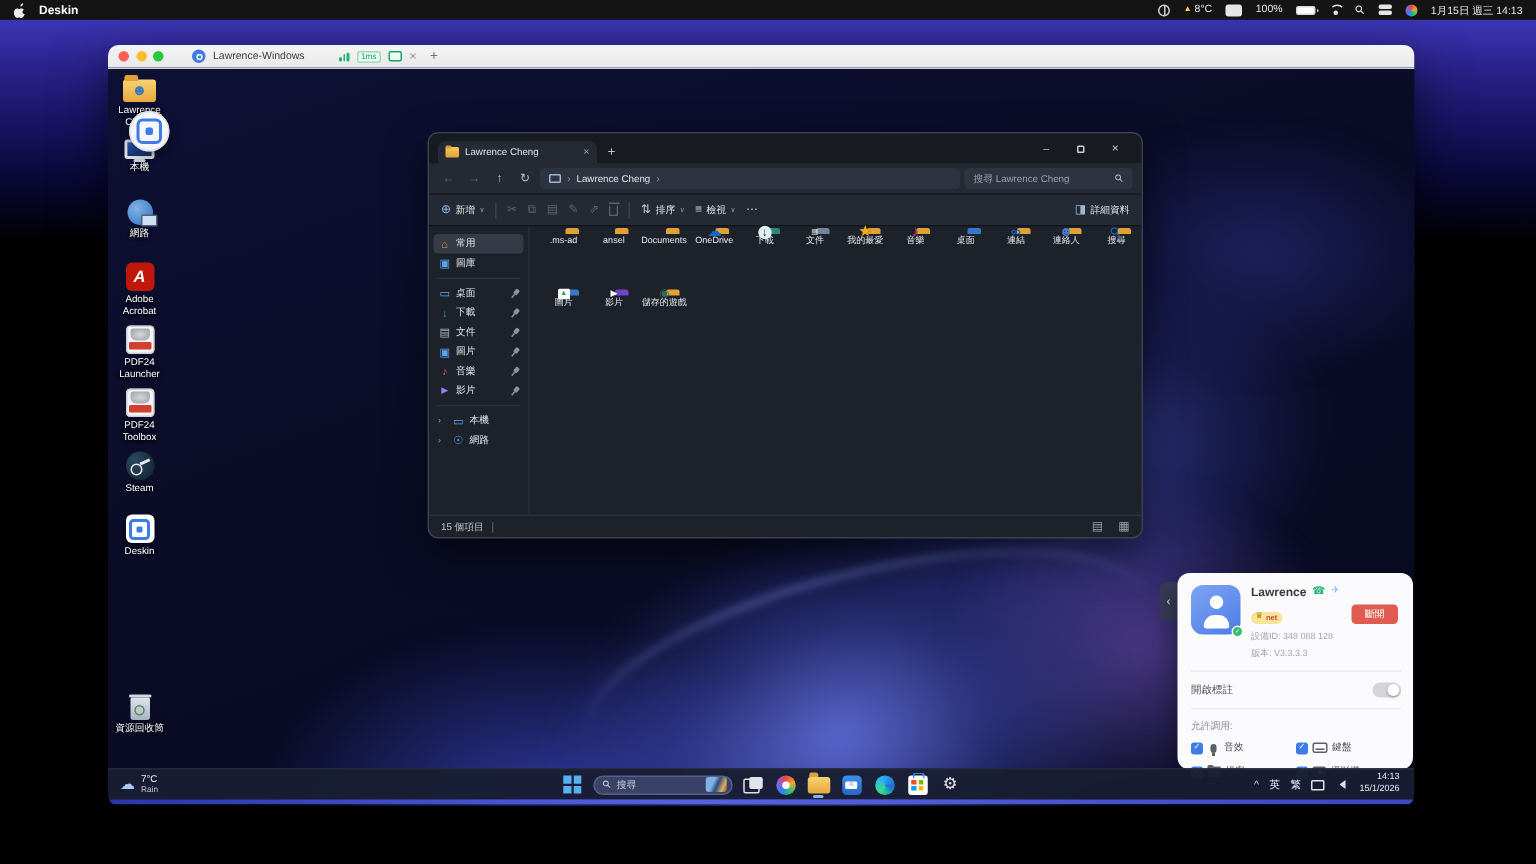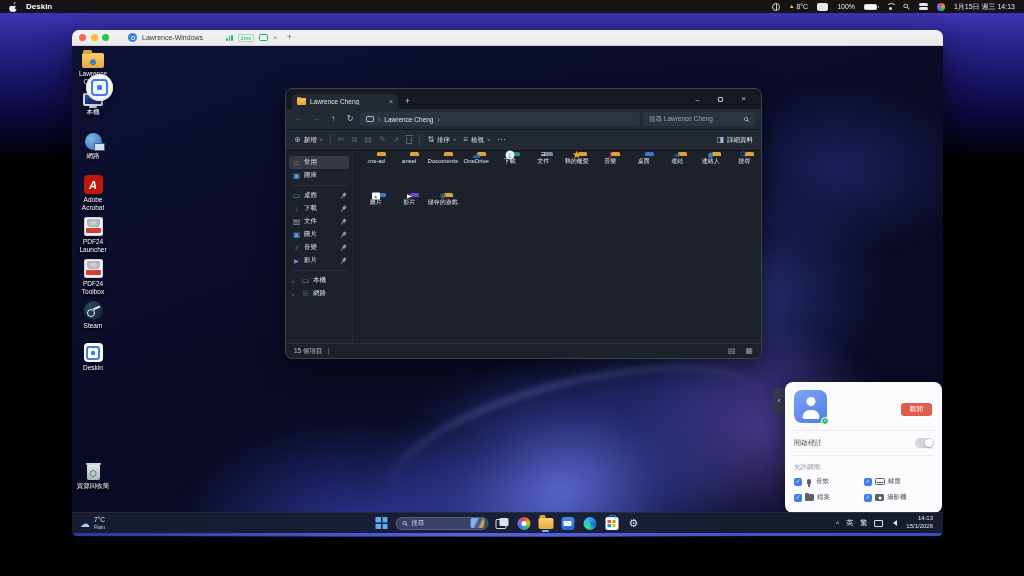--- a/index.html
+++ b/index.html
@@ -511,20 +511,33 @@
       </div>
     <div class="panel">
       <div class="ptop">
         <div class="avatar">
           <span class="av-head"></span>
             <span class="av-body"></span>
           <span class="av-dot">
               <i class="gi gi-chk"></i>
             </span>
         </div>
+        <div class="pinfo">
+          <div class="pname-row">
+            <span class="pname">Lawrence</span>
+            <i class="gi gi-phone"></i>
+            <i class="gi gi-plane"></i>
+          </div>
+          <div class="pbadge">
+              <i class="gi gi-crown"></i>
+              <span>net</span>
+            </div>
+          <div class="pmeta">設備ID: 348 088 128</div>
+          <div class="pmeta">版本: V3.3.3.3</div>
+        </div>
         <button class="pdisc">斷開</button>
       </div>
       <div class="pdiv"></div>
       <div class="prow-t">
         <span>開啟標註</span>
         <span class="ptoggle">
             <span class="knob"></span>
           </span>
       </div>
       <div class="pdiv"></div>

